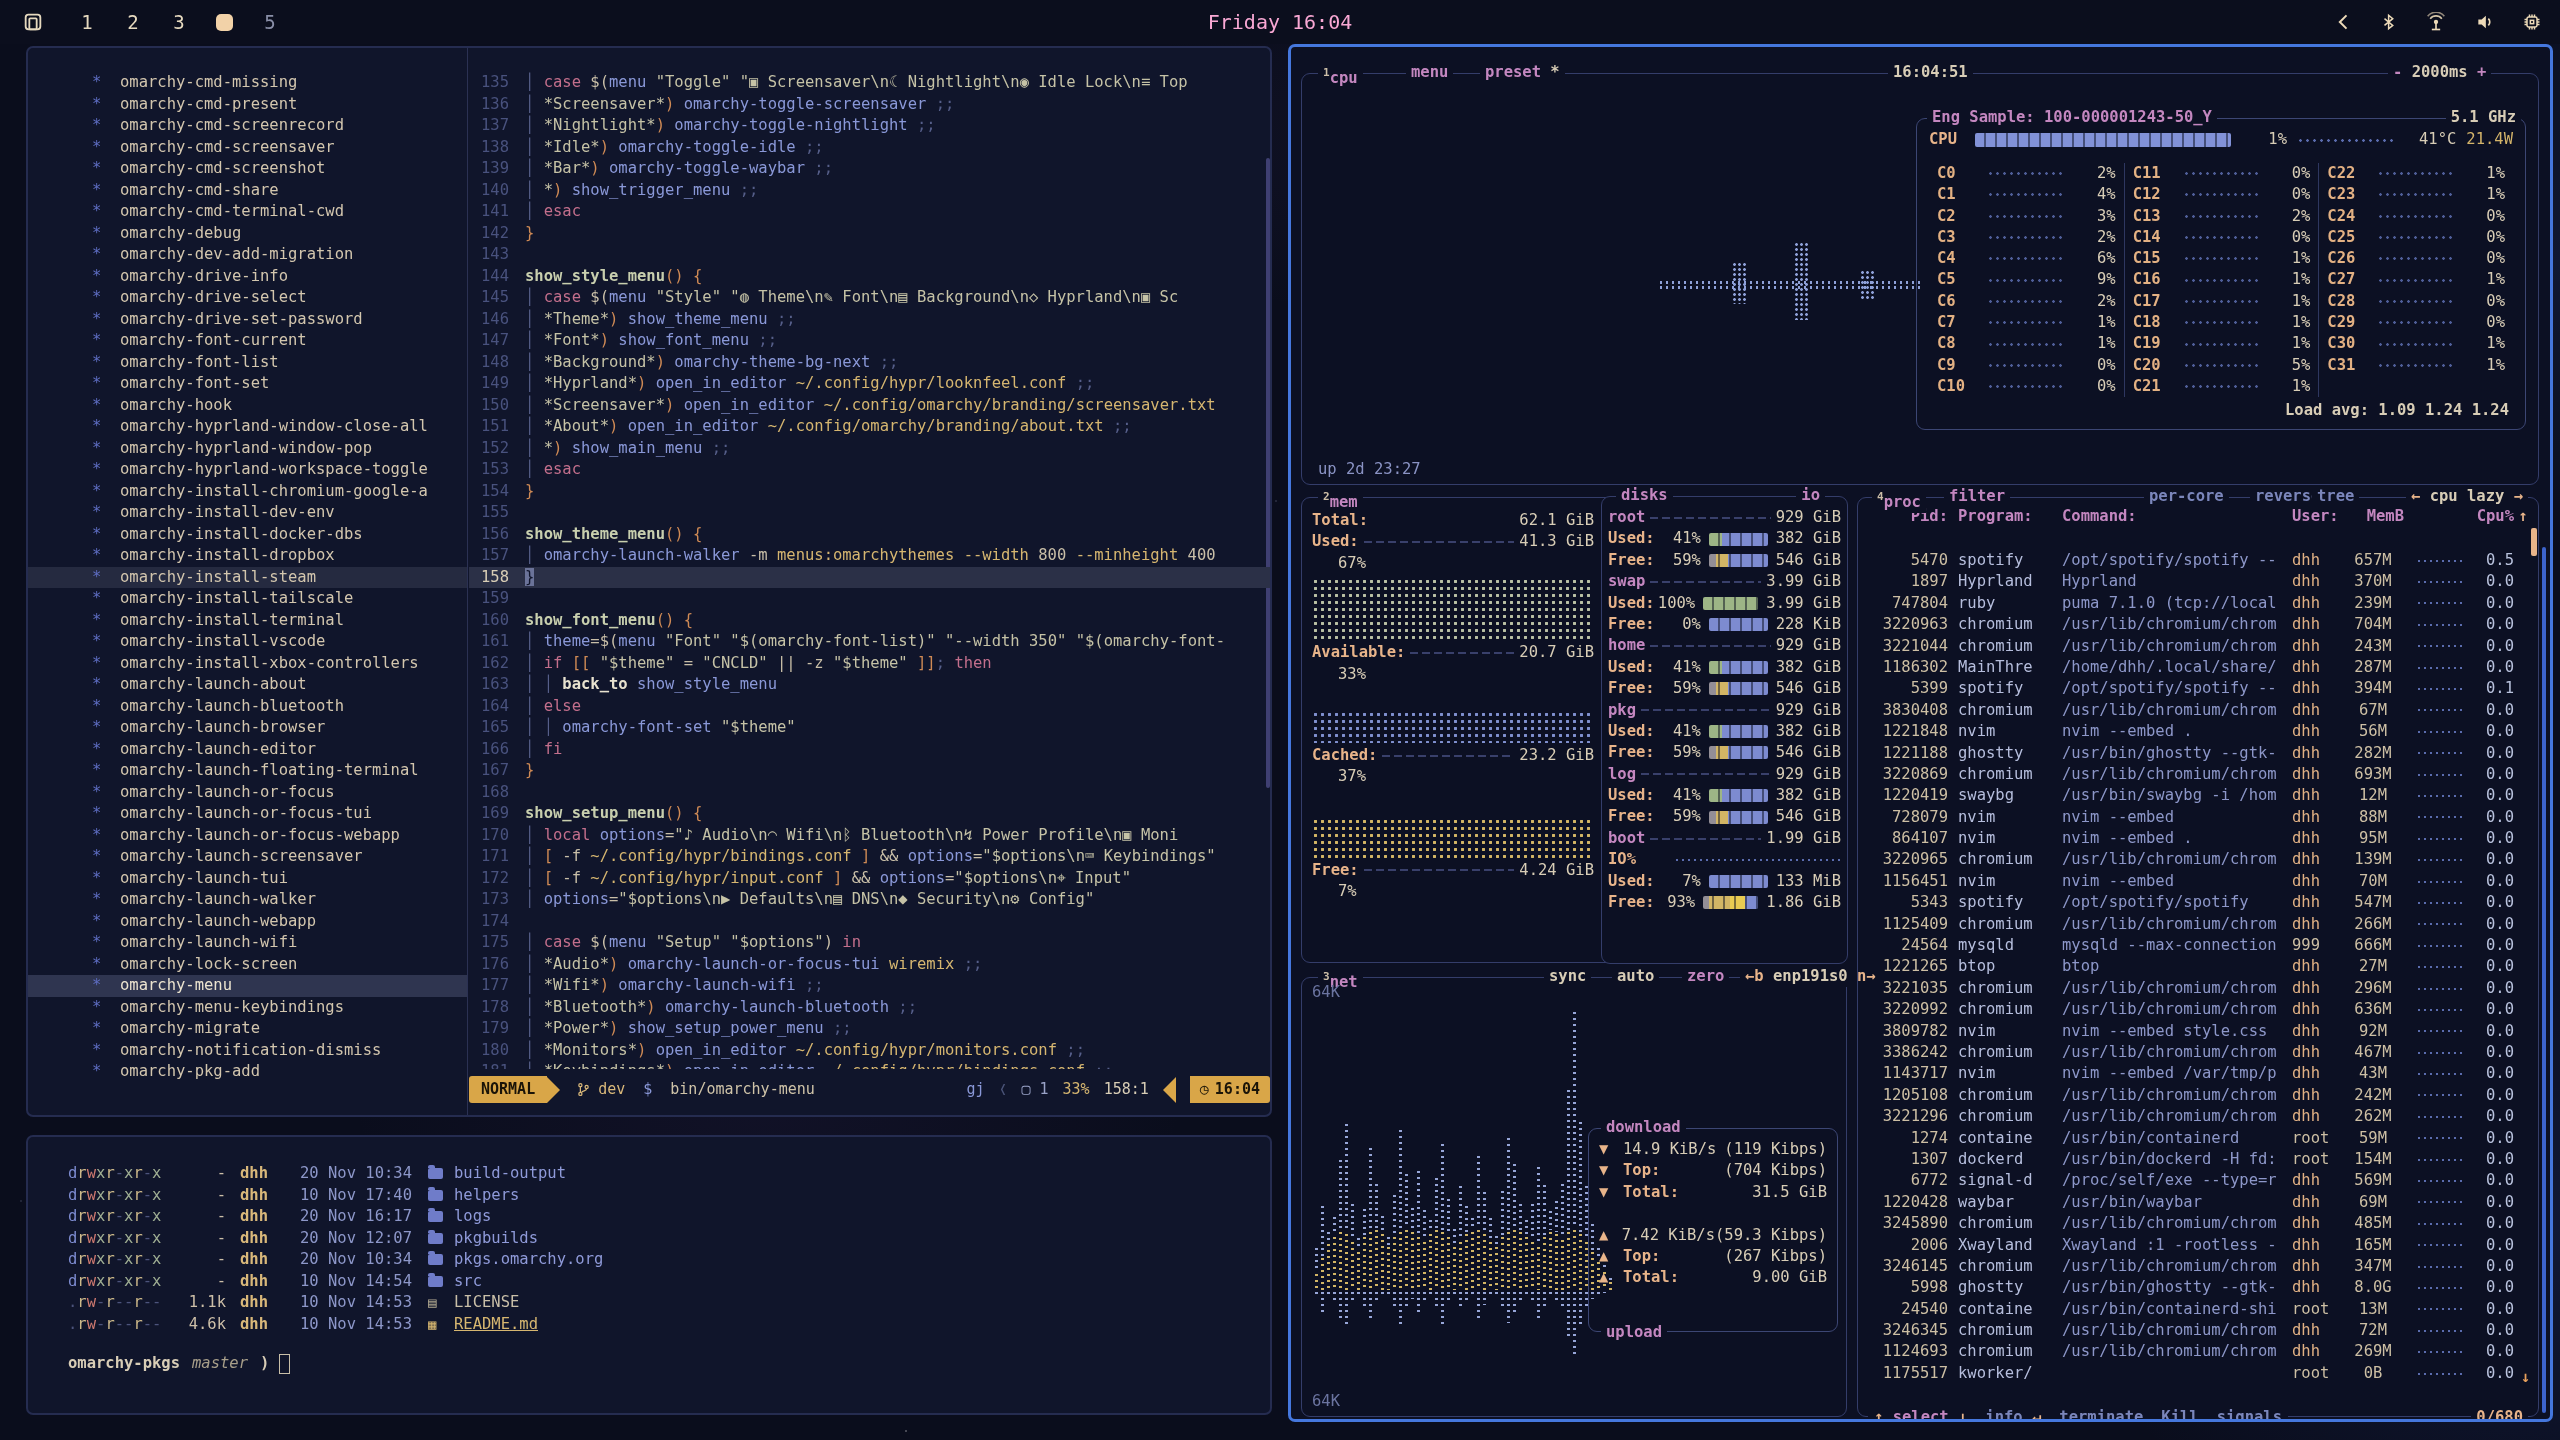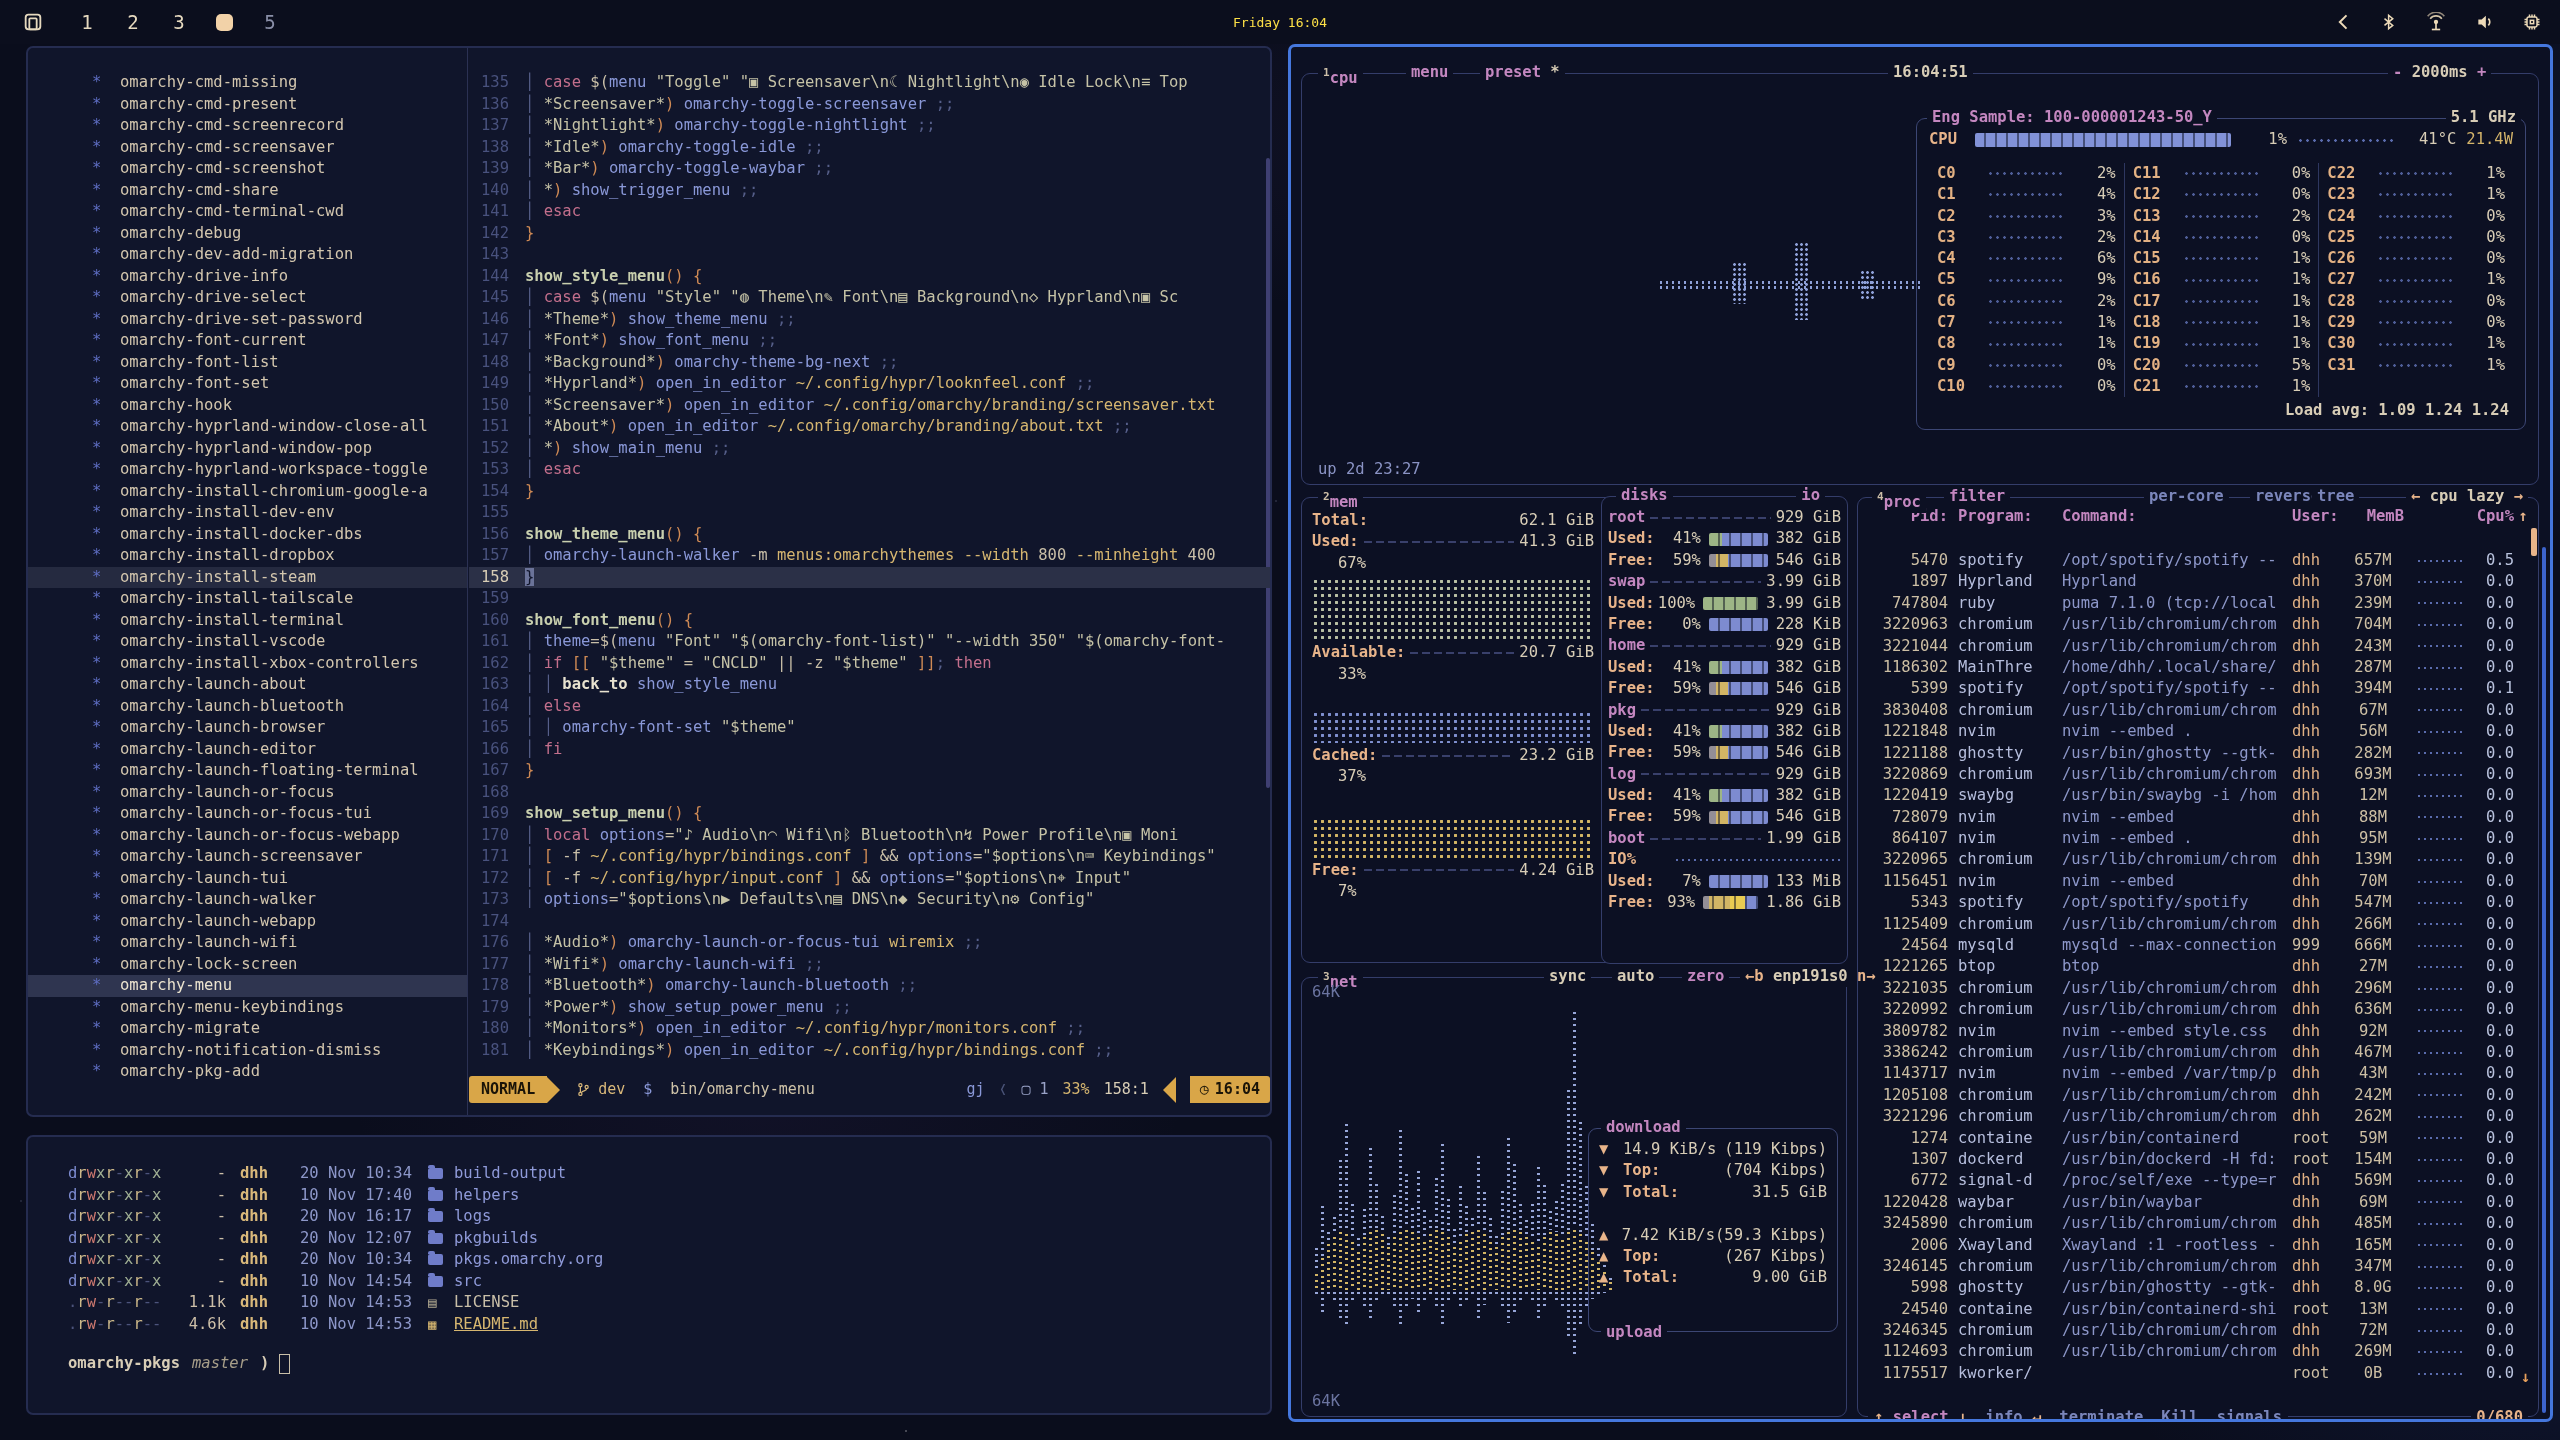--- a/index.html
+++ b/index.html
@@ -24,21 +24,21 @@
       1275px 500px #cfd4ff2c, 20px 1200px #cfd4ff2a; }
 
   
   .topbar { position:absolute; left:0; top:0; width:2560px; height:44px; background:#0b0e1d;
     display:flex; align-items:center; z-index:5; }
   .ws-wrap { display:flex; align-items:center; gap:24px; margin-left:22px; }
   .ws-num { color:#e6d9bf; font-size:19px; width:22px; text-align:center; }
   .ws-num.dim { color:#8a8fa8; }
   .ws-active { width:17px; height:17px; border-radius:5px; background:#f2d2a8; margin:0 2px; }
   .logo-icon { color:#e6d9bf; display:flex; margin-right:8px; }
-  .topclock { position:absolute; left:50%; transform:translateX(-50%); color:#fde047; font-size:13px; }
+  .topclock { position:absolute; left:50%; transform:translateX(-50%); color:#f9a8d4; font-size:20px; }
   .tray { position:absolute; right:18px; display:flex; align-items:center; gap:26px; color:#eedbb9; }
   .tray svg { display:block; }
 
   
   .window { position:absolute; background:#10152b; border:2px solid #252c50; border-radius:7px; overflow:hidden; }
   .window.focused { border:3px solid #4577dd; background:#0c1023; }
 
   
   #win-nvim { left:26px; top:46px; width:1246px; height:1071px; font-size:15.5px; line-height:21.5px; }
   .filepane { position:absolute; left:0; top:0; width:440px; bottom:0; border-right:1px solid #2b3153; padding-top:24px; }
@@ -340,20 +340,21 @@
       <div class="code-line"><span class="gutter">165</span><span><span class="tk-g">│ │ </span><span class="tk-v">omarchy-font-set</span><span class="tk-c"> </span><span class="tk-s">"$theme"</span></span></div>
       <div class="code-line"><span class="gutter">166</span><span><span class="tk-g">│ </span><span class="tk-k">fi</span></span></div>
       <div class="code-line"><span class="gutter">167</span><span><span class="tk-o">}</span></span></div>
       <div class="code-line"><span class="gutter">168</span><span></span></div>
       <div class="code-line"><span class="gutter">169</span><span><span class="tk-f">show_setup_menu</span><span class="tk-o">()</span><span class="tk-c"> </span><span class="tk-o">{</span></span></div>
       <div class="code-line"><span class="gutter">170</span><span><span class="tk-g">│ </span><span class="tk-k">local</span><span class="tk-c"> </span><span class="tk-v">options</span><span class="tk-c">=</span><span class="tk-s">"♪ Audio\n◠ Wifi\nᛒ Bluetooth\n↯ Power Profile\n▣ Moni</span></span></div>
       <div class="code-line"><span class="gutter">171</span><span><span class="tk-g">│ </span><span class="tk-o">[</span><span class="tk-c"> -f </span><span class="tk-y">~/.config/hypr/bindings.conf</span><span class="tk-c"> </span><span class="tk-o">]</span><span class="tk-c"> &amp;&amp; </span><span class="tk-v">options</span><span class="tk-c">=</span><span class="tk-s">"$options\n⌨ Keybindings"</span></span></div>
       <div class="code-line"><span class="gutter">172</span><span><span class="tk-g">│ </span><span class="tk-o">[</span><span class="tk-c"> -f </span><span class="tk-y">~/.config/hypr/input.conf</span><span class="tk-c"> </span><span class="tk-o">]</span><span class="tk-c"> &amp;&amp; </span><span class="tk-v">options</span><span class="tk-c">=</span><span class="tk-s">"$options\n⌖ Input"</span></span></div>
       <div class="code-line"><span class="gutter">173</span><span><span class="tk-g">│ </span><span class="tk-v">options</span><span class="tk-c">=</span><span class="tk-s">"$options\n▶ Defaults\n▤ DNS\n◆ Security\n⚙ Config"</span></span></div>
       <div class="code-line"><span class="gutter">174</span><span></span></div>
+      <div class="code-line"><span class="gutter">175</span><span><span class="tk-g">│ </span><span class="tk-k">case</span><span class="tk-c"> $(</span><span class="tk-v">menu</span><span class="tk-c"> </span><span class="tk-s">"Setup"</span><span class="tk-c"> </span><span class="tk-s">"$options"</span><span class="tk-c">) </span><span class="tk-k">in</span></span></div>
       <div class="code-line"><span class="gutter">176</span><span><span class="tk-g">│ </span><span class="tk-s">*Audio*</span><span class="tk-o">)</span><span class="tk-c"> </span><span class="tk-v">omarchy-launch-or-focus-tui</span><span class="tk-c"> </span><span class="tk-y">wiremix</span><span class="tk-g"> ;;</span></span></div>
       <div class="code-line"><span class="gutter">177</span><span><span class="tk-g">│ </span><span class="tk-s">*Wifi*</span><span class="tk-o">)</span><span class="tk-c"> </span><span class="tk-v">omarchy-launch-wifi</span><span class="tk-g"> ;;</span></span></div>
       <div class="code-line"><span class="gutter">178</span><span><span class="tk-g">│ </span><span class="tk-s">*Bluetooth*</span><span class="tk-o">)</span><span class="tk-c"> </span><span class="tk-v">omarchy-launch-bluetooth</span><span class="tk-g"> ;;</span></span></div>
       <div class="code-line"><span class="gutter">179</span><span><span class="tk-g">│ </span><span class="tk-s">*Power*</span><span class="tk-o">)</span><span class="tk-c"> </span><span class="tk-v">show_setup_power_menu</span><span class="tk-g"> ;;</span></span></div>
       <div class="code-line"><span class="gutter">180</span><span><span class="tk-g">│ </span><span class="tk-s">*Monitors*</span><span class="tk-o">)</span><span class="tk-c"> </span><span class="tk-v">open_in_editor</span><span class="tk-c"> </span><span class="tk-y">~/.config/hypr/monitors.conf</span><span class="tk-g"> ;;</span></span></div>
       <div class="code-line"><span class="gutter">181</span><span><span class="tk-g">│ </span><span class="tk-s">*Keybindings*</span><span class="tk-o">)</span><span class="tk-c"> </span><span class="tk-v">open_in_editor</span><span class="tk-c"> </span><span class="tk-y">~/.config/hypr/bindings.conf</span><span class="tk-g"> ;;</span></span></div>
     </div>
   <div class="statusline">
     <span class="mode-badge">NORMAL</span>
     <span class="pl-r"></span>

